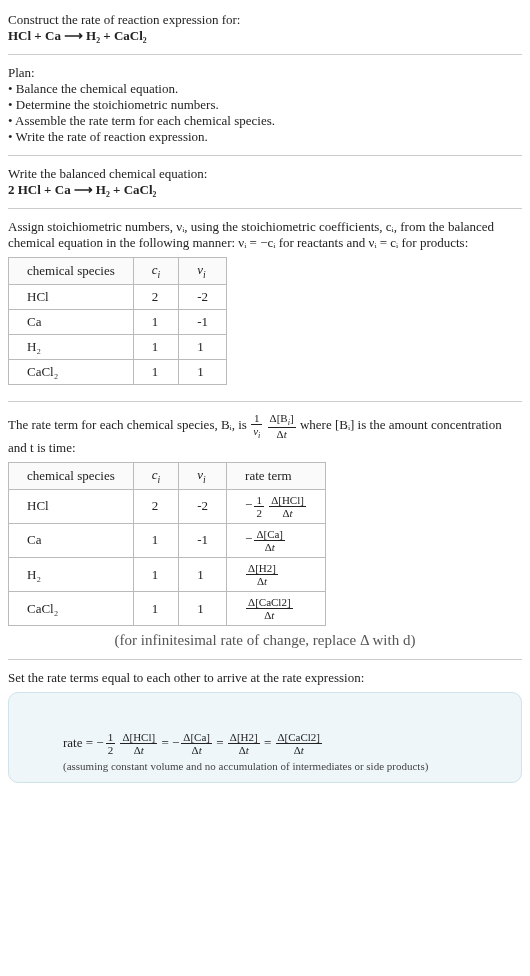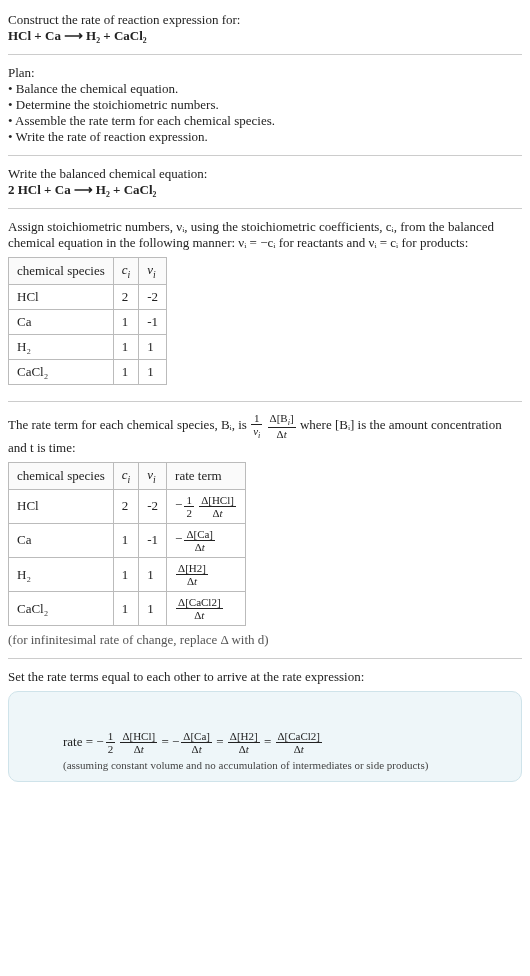--- a/index.html
+++ b/index.html
@@ -22,37 +22,37 @@
   }
   .eq { font-family: Georgia, serif; font-weight: bold; }
   .sub { font-size: 0.75em; vertical-align: sub; }
   table.data {
     border-collapse: collapse;
     margin: 6px 0;
     font-size: 13px;
   }
   table.data th, table.data td {
     border: 1px solid #bbb;
-    padding: 4px 8px;
+    padding: 4px 18px;
     text-align: left;
     font-weight: normal;
     background: #fff;
   }
   table.data th { background: #fafafa; }
   .frac {
     display: inline-block;
     text-align: center;
     vertical-align: middle;
     font-size: 11px;
     line-height: 1.1;
     padding: 0 1px;
   }
   .frac .num { display: block; border-bottom: 1px solid #222; padding: 0 2px; }
   .frac .den { display: block; padding: 0 2px; }
-  .small { font-size: 13px; color: #555; }
+  .small { font-size: 15px; color: #555; text-align: center; }
   .answer-box {
     background: #eef6f9;
     border: 1px solid #cfe3ea;
     border-radius: 10px;
     padding: 10px 14px;
     margin-top: 6px;
   }
   .answer-box .label { font-size: 13px; margin-bottom: 4px; }
   .answer-box .note { font-size: 11px; color: #444; margin-top: 4px; padding-left: 40px;}
   .rate-line { padding-left: 40px; font-size: 13px; margin-top: 28px; }

